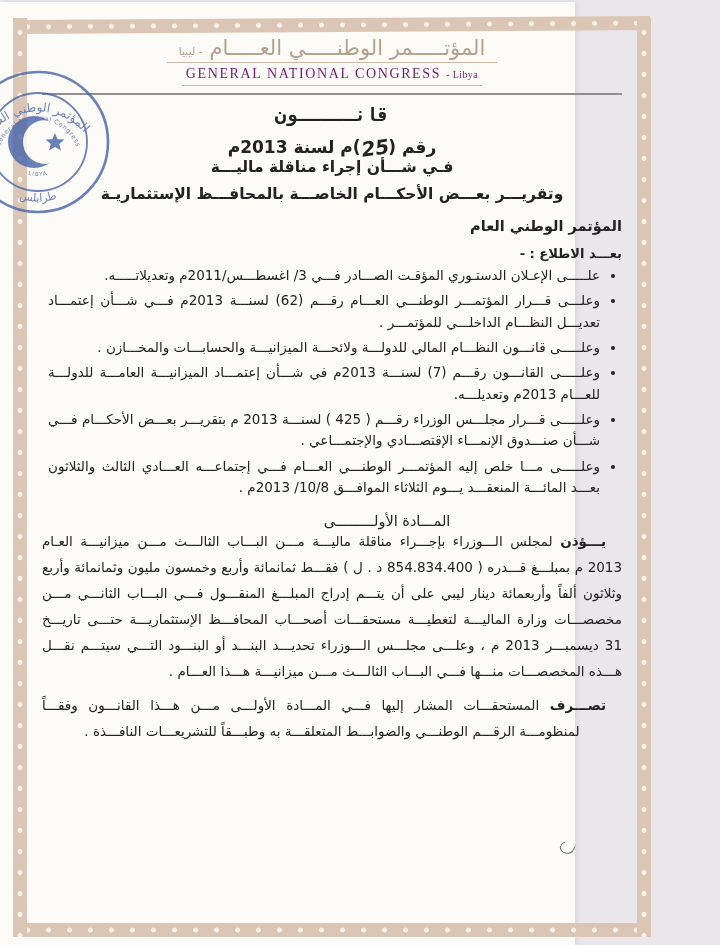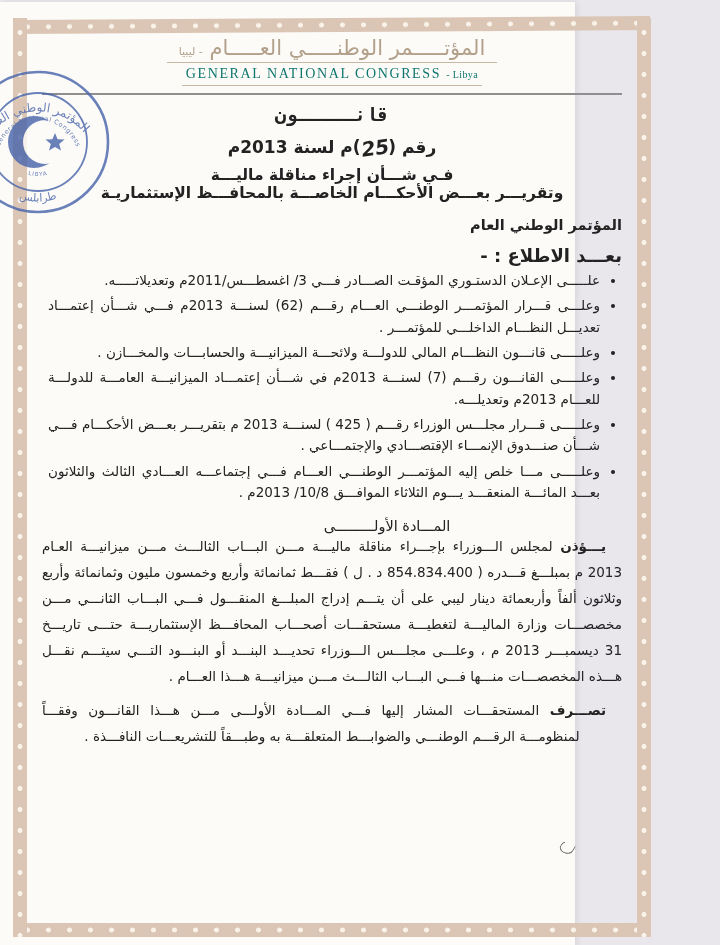--- a/index.html
+++ b/index.html
@@ -33,39 +33,39 @@
   .content {
     position:absolute; left:42px; top:34px; width:580px;
     direction:rtl;
     color:#222;
   }
   
   .letterhead { text-align:center; direction:rtl; }
   .org-ar { color:#b3a08b; font-size:21px; letter-spacing:.5px; }
   .org-ar .suffix { font-size:11px; color:#b3a08b; }
   .lh-line { width:330px; margin:2px auto 3px auto; border-top:1px solid #c7b7a3; }
-  .org-en { color:#0f766e; font-family:"Liberation Serif", serif; font-size:14px; letter-spacing:1.6px; direction:ltr; }
+  .org-en { color:#701a75; font-family:"Liberation Serif", serif; font-size:14px; letter-spacing:1.6px; direction:ltr; }
   .org-en .suffix { font-size:10px; letter-spacing:.4px; }
   .lh-line2 { width:300px; margin:3px auto 0 auto; border-top:1px solid #c7b7a3; }
   .header-rule { border:none; border-top:2.5px solid #8f8f90; margin-top:7px; }
 
   
   .title-block { text-align:center; margin-top:8px; }
   .law-word { font-size:19px; font-weight:bold;font-family:Liberation Mono, monospace; }
   .law-number { font-size:17px; font-weight:bold; margin-top:7px; }
   .handwritten {
     display:inline-block; font-style:italic; font-weight:bold;
     font-size:20px; transform:rotate(-8deg) translateY(2px);
   }
-  .subject1 { font-size:15.5px; font-weight:bold; margin-top:8px; }
-  .subject2 { font-size:15.5px; font-weight:bold; }
+  .subject1 { font-size:15.5px; font-weight:bold; }
+  .subject2 { font-size:15.5px; font-weight:bold; margin-top:9px; }
 
   
   .preamble-heading { font-size:14.5px; font-weight:bold; margin-top:15px; text-align:right; }
-  .after-review { font-size:18px; font-weight:bold; margin-top:12px; text-align:right; }
+  .after-review { font-size:13px; font-weight:bold; margin-top:12px; text-align:right; }
   ul.review-list { margin:4px 22px 0 6px; padding:0; }
   ul.review-list li {
     font-size:13.5px; line-height:1.58; text-align:justify;
     margin-bottom:4px; list-style-type:disc;
   }
 
   .enactment { text-align:center; font-size:14px; margin-top:12px; margin-left:110px; }
   .article-heading { text-align:center; font-size:14.5px; margin-top:15px; margin-left:110px; }
 
   .article-body {

